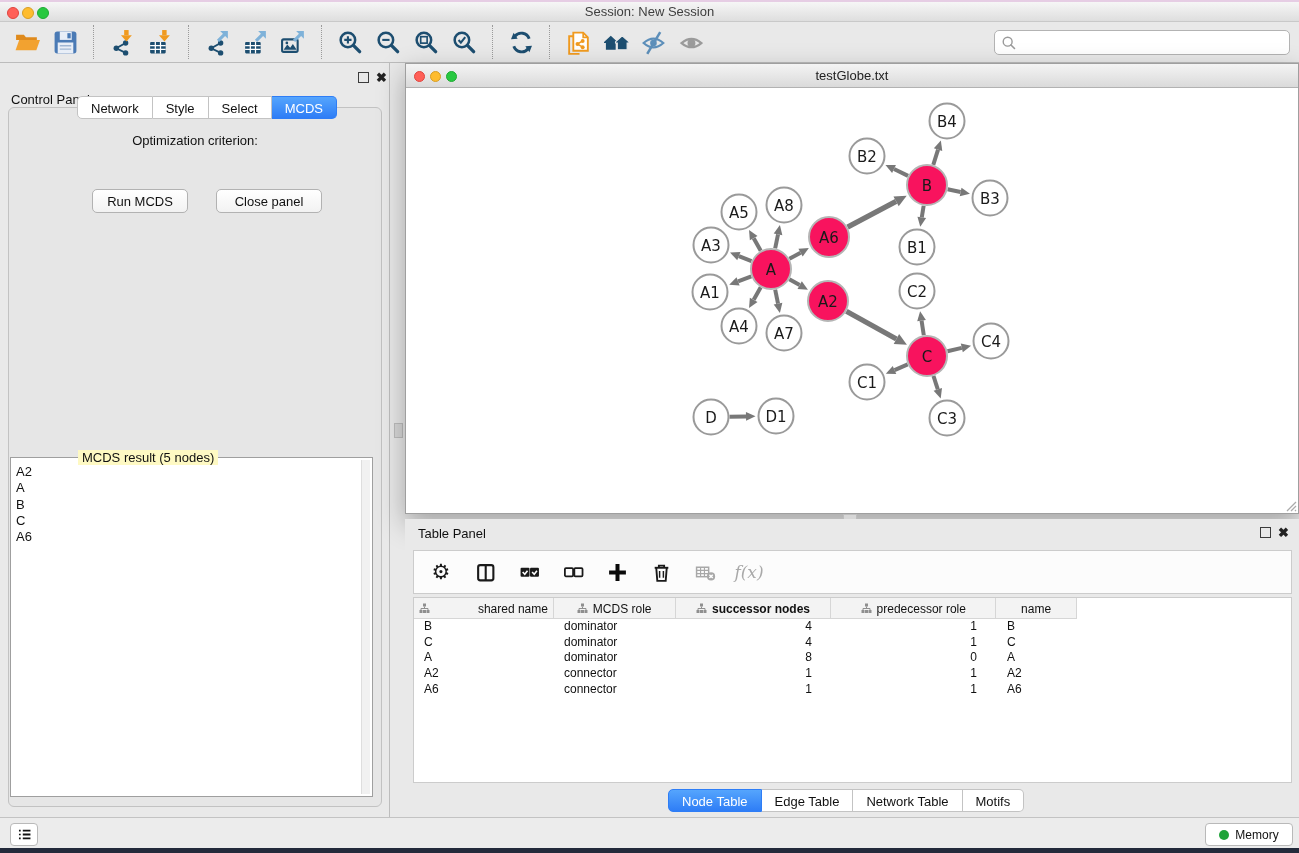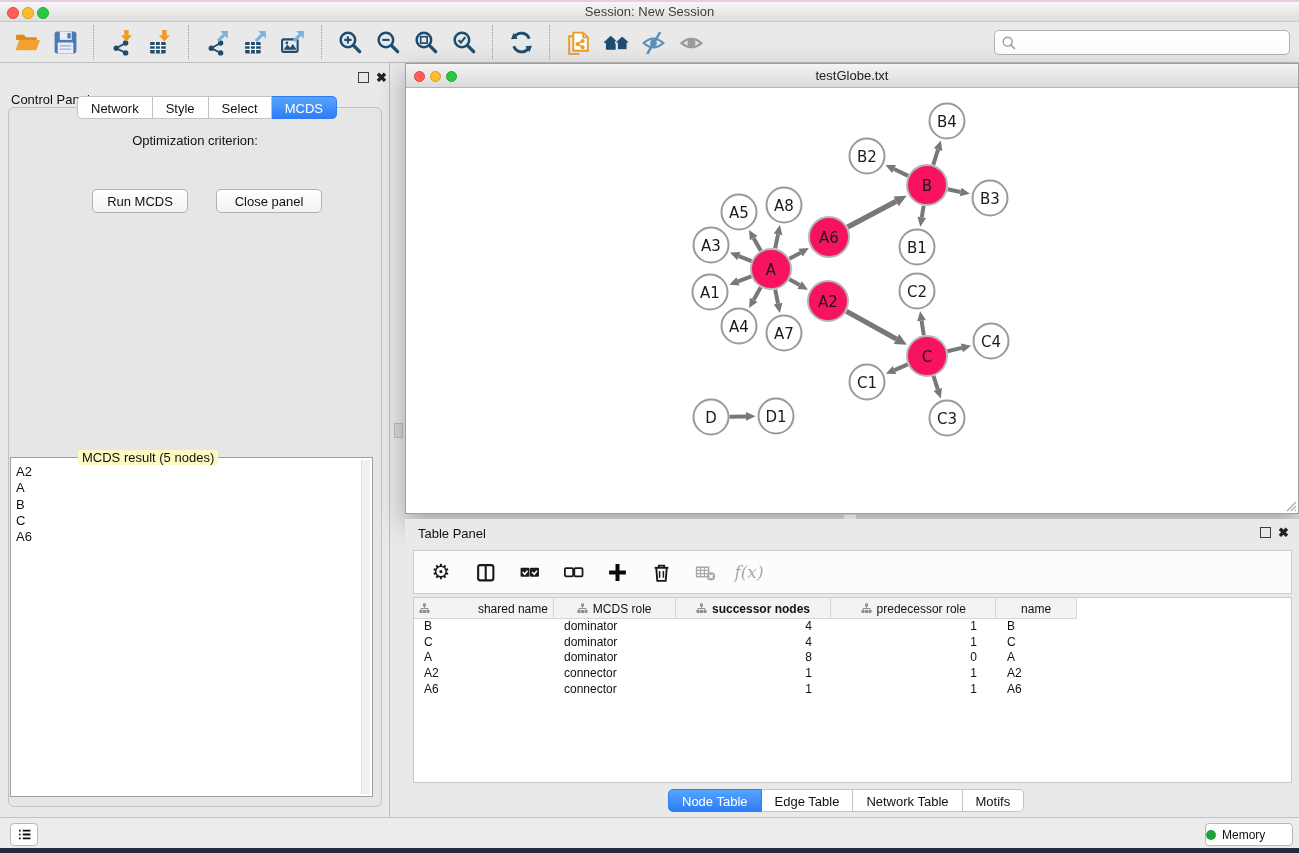--- a/index.html
+++ b/index.html
@@ -105,21 +105,21 @@
   .tr { display:flex; height:15.7px; }
   .td { font-size:12px; color:#111; line-height:15.7px; white-space:nowrap; overflow:hidden; }
   #tp-tabs { left:263px; top:270px; }
 
   
   #status-bar { left:0; top:817px; width:1299px; height:31px; background:#ececec;
     border-top:1px solid #c3c3c3; }
   #list-btn { left:10px; top:5px; width:28px; height:23px; background:#fff; border:1px solid #b9b9b9;
     border-radius:4px; display:flex; align-items:center; justify-content:center; cursor:pointer; }
   #memory-btn { right:6px; top:5px; width:88px; height:23px; background:#fff; border:1px solid #b9b9b9;
-    border-radius:4px; display:flex; align-items:center; justify-content:flex-start; gap:6px;
+    border-radius:4px; display:flex; align-items:center; justify-content:center; gap:6px;
     font-size:12px; color:#111; cursor:pointer; }
   #memory-dot { width:10px; height:10px; border-radius:50%; background:#1fa339; }
   #wallpaper-bottom { left:0; top:848px; width:1299px; height:5px; background:#232a3b; }
 </style>
 </head>
 <body>
 
 <div id="wallpaper-top" class="abs"></div>
 <div id="app-titlebar" class="abs">
   <span class="tl red" style="left:7px"></span>

